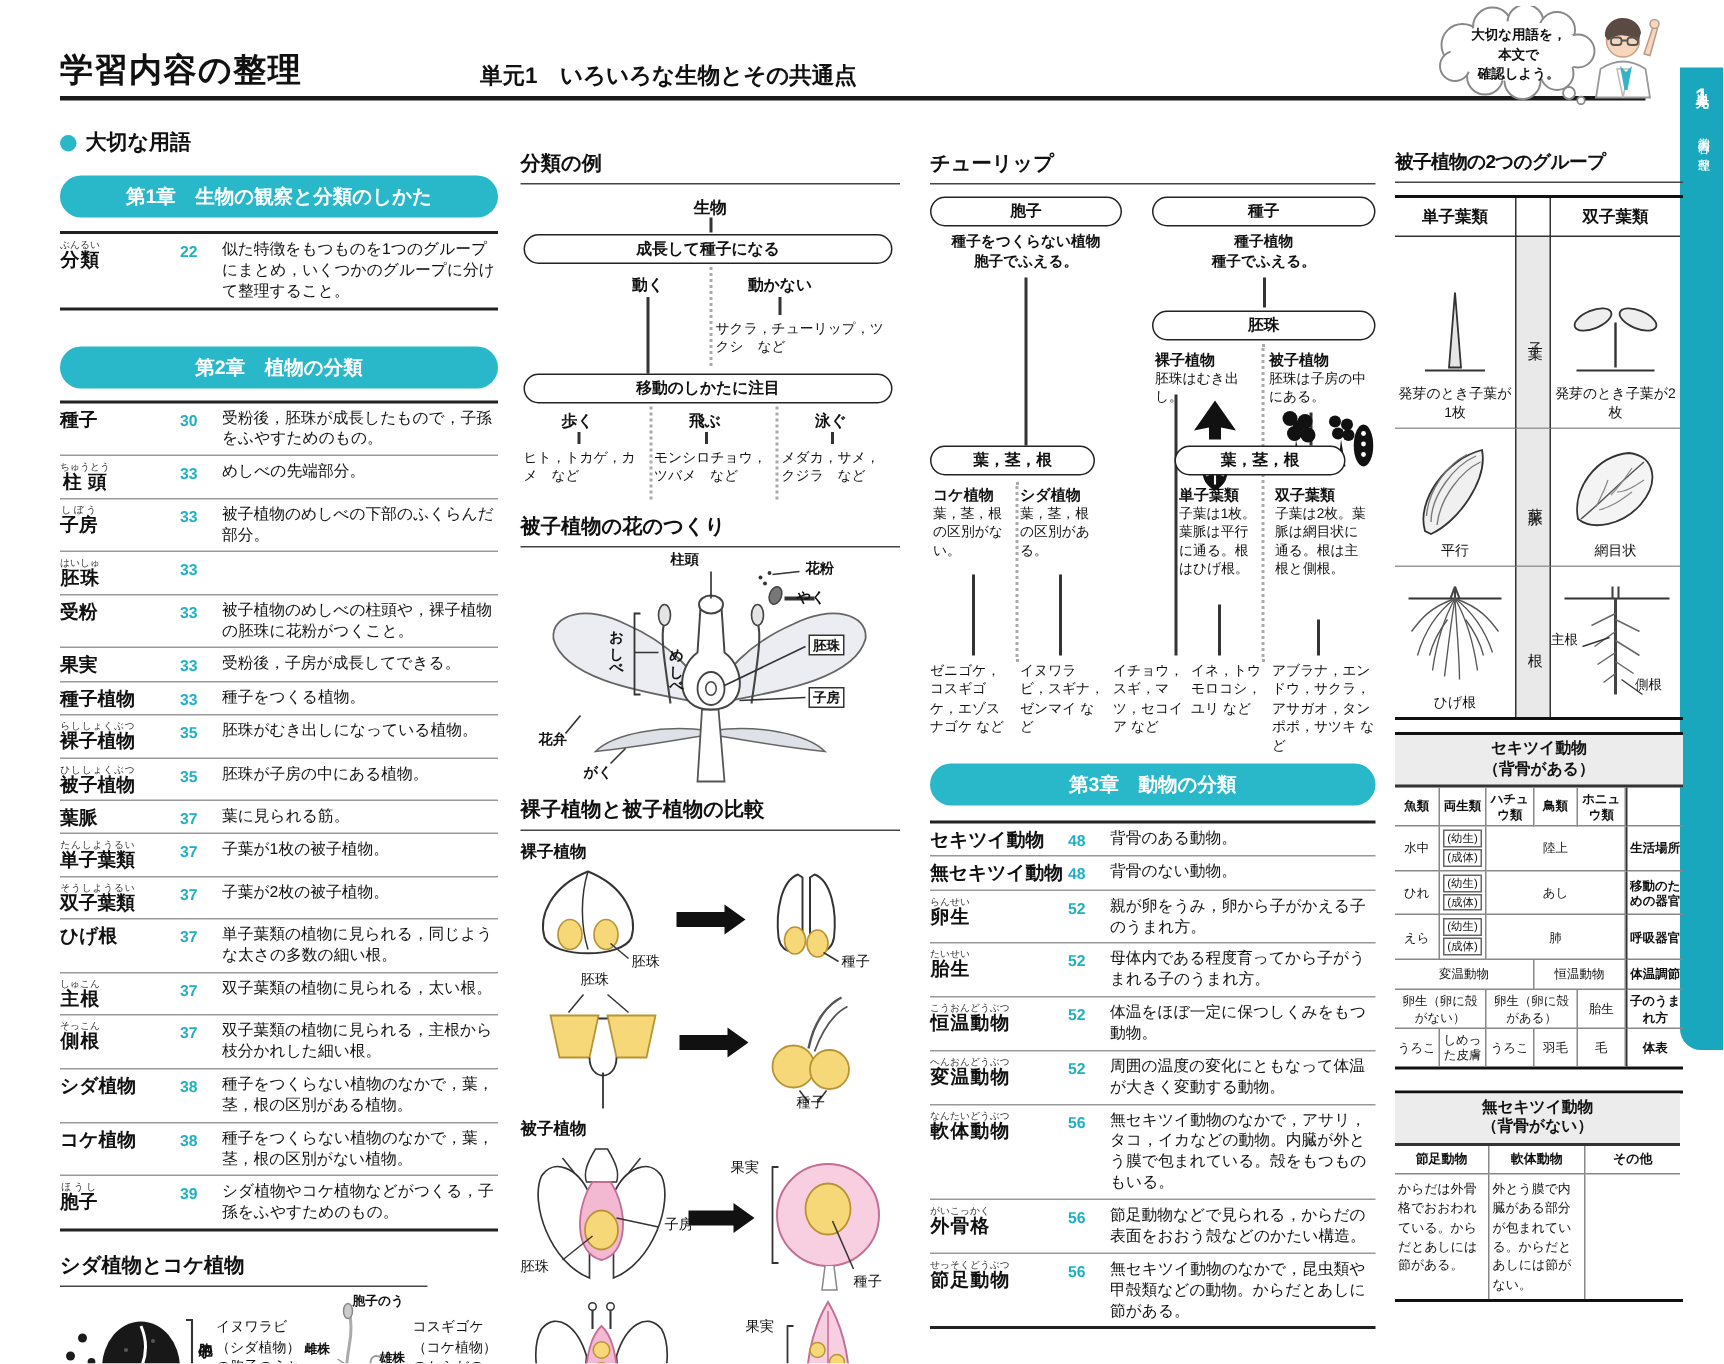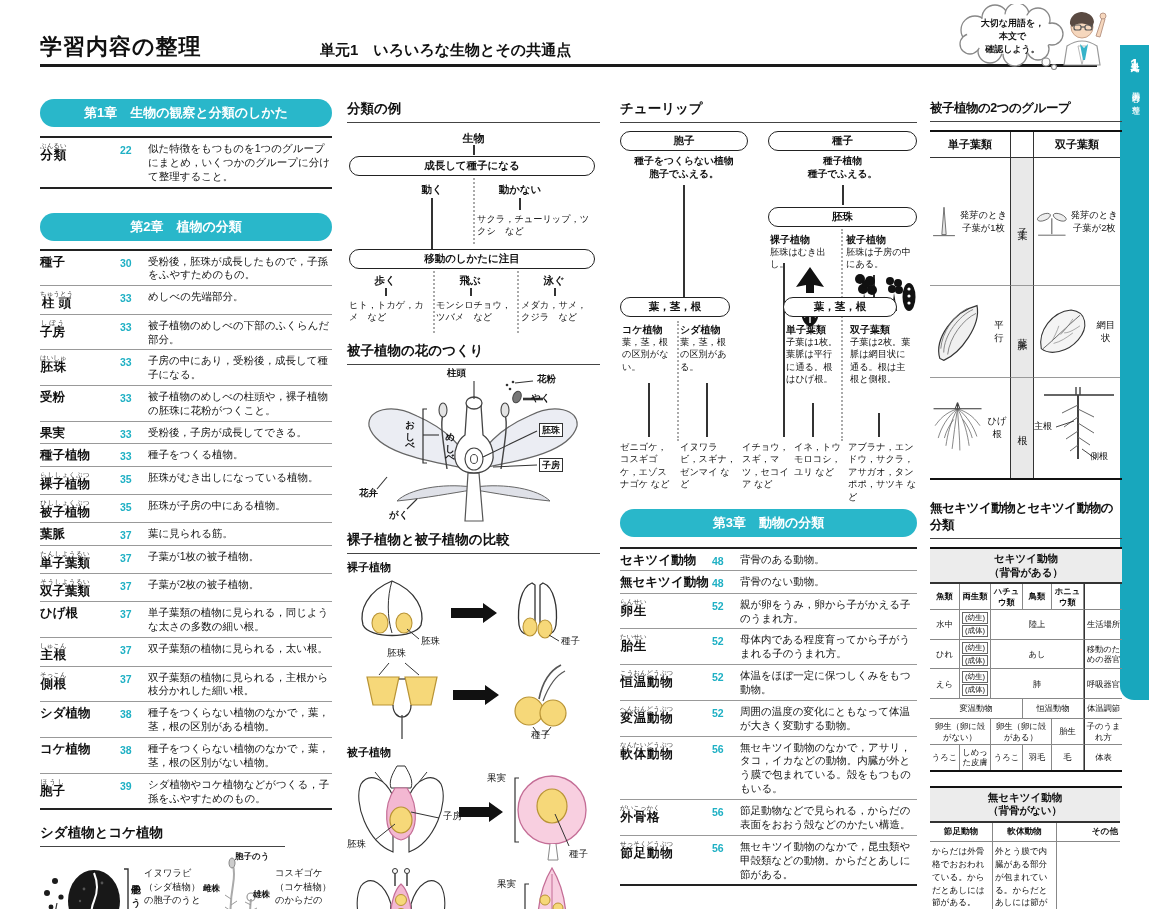--- a/index.html
+++ b/index.html
@@ -62,41 +62,41 @@
   .dia { position:relative; }
   .lbl { position:absolute; font-size:9.5px; font-weight:bold; white-space:nowrap; }
   .lbl-n { position:absolute; font-size:9.5px; white-space:nowrap; }
   .lbl-v { position:absolute; font-size:9.5px; font-weight:bold; writing-mode:vertical-rl; letter-spacing:1px; }
   .lbl-box { position:absolute; font-size:9px; font-weight:bold; border:1.2px solid #333; background:#fff; padding:0 2px; line-height:1.35; }
   .cap { font-size:9.3px; line-height:1.45; }
 
   
   .t4head { font-size:12.5px; font-weight:bold; border-bottom:1.5px solid #444; padding-bottom:4px; letter-spacing:-0.5px; }
   .grid-groups { display:grid; grid-template-columns:80px 24px 86px; border-top:2.5px solid #111; border-bottom:2.5px solid #111; margin-top:8px; }
-  .gg-cell { border-bottom:1.5px solid #9a9a9a; padding:3px 2px; text-align:center; font-size:9.3px; display:flex; align-items:center; justify-content:flex-end; gap:3px; }
+  .gg-cell { border-bottom:1.5px solid #9a9a9a; padding:3px 2px; text-align:center; font-size:9.3px; display:flex; flex-direction:column; align-items:center; justify-content:flex-end; gap:3px; }
   .gg-mid  { border-bottom:1.5px solid #9a9a9a; border-left:1.2px solid #333; border-right:1.2px solid #333; background:#e9e9e9; display:flex; align-items:center; justify-content:center; }
   .gg-mid span { writing-mode:vertical-rl; font-size:10px; letter-spacing:2px; }
   .gg-h { font-size:11px; font-weight:bold; padding:5px 0; border-bottom:1.5px solid #333; background:#fff; }
   .gg-h2 { border-bottom:1.5px solid #333; border-left:1.2px solid #333; border-right:1.2px solid #333; }
   .gg-last { border-bottom:none; }
 
   .vt { display:grid; grid-template-columns:30px 31px 32px 29px 32px 38px; border-top:2.5px solid #111; border-bottom:2.5px solid #111; margin-top:8px; font-size:8.3px; }
   .vt .hd { grid-column:1 / span 6; background:#ececec; text-align:center; font-weight:bold; font-size:10.5px; line-height:1.3; padding:3px 0; border-bottom:2px solid #333; }
   .vt .c { border-right:1px solid #888; border-bottom:1px solid #888; display:flex; align-items:center; justify-content:center; text-align:center; padding:2px 1px; line-height:1.25; min-height:20px; }
   .vt .ch { font-weight:bold; }
-  .vt .lab { border-right:none; border-left:1.5px solid #333; font-weight:normal; }
+  .vt .lab { border-right:none; border-left:1.5px solid #333; font-weight:bold; }
   .vt .s2 { grid-column:span 2; } .vt .s3 { grid-column:span 3; }
   .vt .stack { flex-direction:column; gap:1px; padding:2px; }
   .vt .stack span { border:1px solid #666; display:block; width:100%; font-size:7.6px; line-height:1.3; }
   .vt .last { border-bottom:none; }
 
   .it { display:grid; grid-template-columns:63px 64px 63px; border-top:2.5px solid #111; border-bottom:2.5px solid #111; margin-top:14px; font-size:8.6px; }
   .it .hd { grid-column:1 / span 3; background:#ececec; text-align:center; font-weight:bold; font-size:10.5px; line-height:1.3; padding:3px 0; border-bottom:2px solid #333; }
   .it .c { border-right:1px solid #888; border-bottom:1px solid #888; padding:3px 2px; text-align:center; }
-  .it .c:nth-child(4n) { border-right:none;text-align:right; }
+  .it .c:nth-child(4n) { border-right:none; }
   .it .ch { font-weight:bold; }
   .it .body { text-align:left; line-height:1.5; min-height:78px; border-bottom:none; }
 </style>
 </head>
 <body>
 
 <div id="page">
 
   <div class="page-title">学習内容の整理</div>
   <div class="unit-title">単元1　いろいろな生物とその共通点</div>
@@ -141,20 +141,24 @@
     <line x1="29" y1="25" x2="33" y2="25" stroke="#555" stroke-width="1.2"></line>
   </svg>
 
   <div class="side-tab">
     <div class="tab-unit">単元</div>
     <div class="tab-num">1</div>
     <div class="tab-label">学習内容の整理</div>
   </div>
 
   <div id="col1" class="col">
+    <div class="keyhead">
+      <span class="dot"></span>
+      <span>大切な用語</span>
+    </div>
 
     <div class="pill" style="margin-top:13px">第1章　生物の観察と分類のしかた</div>
 
     <div class="gtable" style="margin-top:9px">
       <div class="trow">
         <div class="tterm"><ruby><span>分類</span><rt>ぶんるい</rt></ruby></div>
         <div class="tpage">22</div>
         <div class="tdef">似た特徴をもつものを1つのグループにまとめ，いくつかのグループに分けて整理すること。</div>
       </div>
     </div>
@@ -173,21 +177,20 @@
           <div class="tdef">めしべの先端部分。</div>
         </div>
       <div class="trow">
           <div class="tterm"><ruby><span>子房</span><rt>しぼう</rt></ruby></div>
           <div class="tpage">33</div>
           <div class="tdef">被子植物のめしべの下部のふくらんだ部分。</div>
         </div>
       <div class="trow">
           <div class="tterm"><ruby><span>胚珠</span><rt>はいしゅ</rt></ruby></div>
           <div class="tpage">33</div>
-          <div class="tdef">子房の中にあり，受粉後，成長して種子になる。</div>
         </div>
       <div class="trow">
           <div class="tterm"><ruby><span>受粉</span><rt></rt></ruby></div>
           <div class="tpage">33</div>
           <div class="tdef">被子植物のめしべの柱頭や，裸子植物の胚珠に花粉がつくこと。</div>
         </div>
       <div class="trow">
           <div class="tterm"><ruby><span>果実</span><rt></rt></ruby></div>
           <div class="tpage">33</div>
           <div class="tdef">受粉後，子房が成長してできる。</div>
@@ -708,21 +711,20 @@
               <path d="M40,60 L32,66"></path>
           </g>
           <line x1="18" y1="42" x2="36" y2="36" stroke="#333" stroke-width="0.9"></line>
           <line x1="58" y1="74" x2="44" y2="64" stroke="#333" stroke-width="0.9"></line>
         </svg>
         <div class="lbl-n" style="left:0px;top:42px;font-size:9px">主根</div>
         <div class="lbl-n" style="left:56px;top:72px;font-size:9px">側根</div>
       </div>
     </div>
 
-    <div class="t4head" style="margin-top:20px">無セキツイ動物とセキツイ動物の分類</div>
 
     <div class="vt">
       <div class="hd">
         <div>セキツイ動物</div>
         <div>（背骨がある）</div>
       </div>
       <div class="c ch">魚類</div>
       <div class="c ch">両生類</div>
       <div class="c ch">ハチュウ類</div>
       <div class="c ch">鳥類</div>

